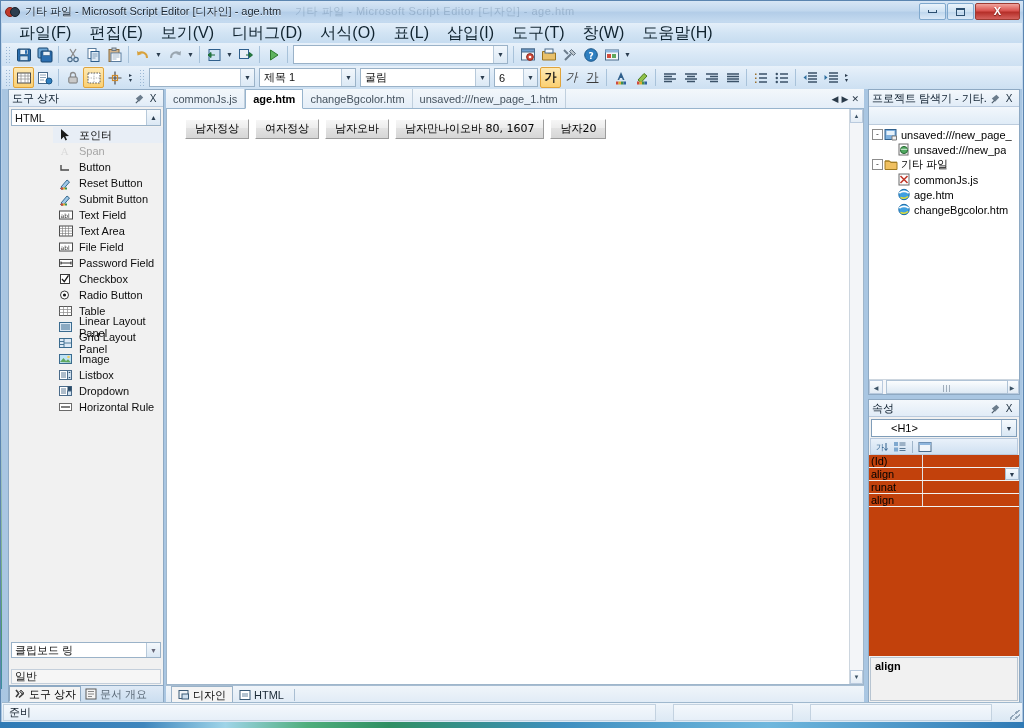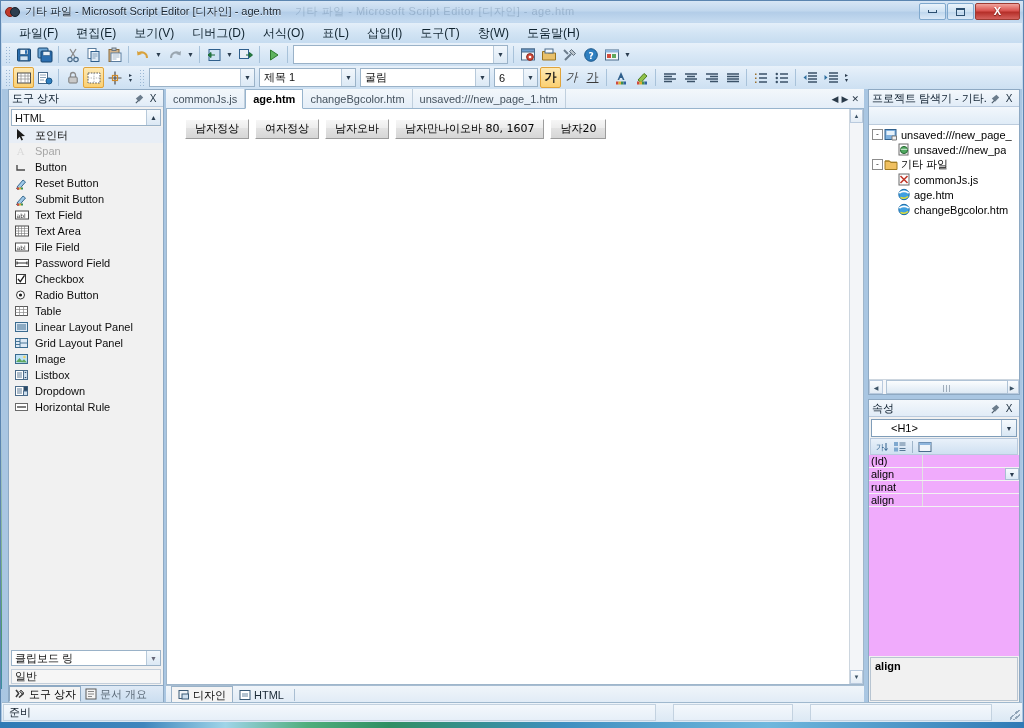--- a/index.html
+++ b/index.html
@@ -64,21 +64,21 @@
   .minbox { width: 9px; height: 3px; border: 1px solid #2c4f70; border-top: none; }
   .maxbox { width: 9px; height: 8px; border: 1px solid #2c4f70; border-top-width: 2px; }
 
   
   #menubar {
     position: absolute; left: 1px; top: 22px; width: 1020px; height: 20px;
     background: linear-gradient(to bottom, #e4eff9 0%, #d2e4f4 50%, #c6dcf0 100%);
     display: flex; align-items: center; padding-left: 8px;
   }
   .menu-item {
-    padding: 2px 9px; font-size: 12px; color: #10232f; white-space: nowrap;
+    padding: 2px 9px; font-size: 16px; color: #10232f; white-space: nowrap;
   }
 
   
   #toolbar-std {
     position: absolute; left: 1px; top: 42px; width: 1020px; height: 23px;
     background: linear-gradient(to bottom, #e8f1fa 0%, #d9e8f6 50%, #cde0f2 100%);
     display: flex; align-items: center;
   }
   #toolbar-fmt {
     position: absolute; left: 1px; top: 65px; width: 1020px; height: 23px;
@@ -158,33 +158,33 @@
     display: flex; align-items: center;
   }
   .tbx-combo .val { flex: 1; padding-left: 3px; font-size: 11px; color: #111; }
   .tbx-combo .arr {
     width: 14px; height: 15px;
     background: linear-gradient(to bottom, #f4f8fc, #dbe8f4);
     border-left: 1px solid #b7c9da;
     display: flex; align-items: center; justify-content: center;
     font-size: 7px; color: #2b3d4f;
   }
-  #tbx-list { flex: 1; overflow: hidden; position: relative; background: #f1f1f1; }
+  #tbx-list { flex: 1; overflow: hidden; position: relative; background: #f1f1f1; margin-left: 44px; }
   .tbx-item {
     height: 16px; display: flex; align-items: center;
     padding-left: 5px; font-size: 11px; color: #0d0d0d;
   }
   .tbx-item.sel { background: #e8eef6; }
   .tbx-item.dim { color: #a6a6a6; }
   .tbx-item .tico {
     width: 16px; height: 14px; margin-right: 5px; flex: none; position: relative;
   }
   .tbx-footer { flex: none; }
   .tbx-foot-combo {
-    height: 16px; margin: 3px 2px; border: 1px solid #9ab2c8; background: #fff;
+    height: 16px; margin: 11px 2px; border: 1px solid #9ab2c8; background: #fff;
     display: flex; 
   }
   .tbx-foot-combo .val { flex: 1; padding-left: 3px; font-size: 11px; color: #111; }
   .tbx-foot-combo .arr {
     width: 14px; height: 14px;
     background: linear-gradient(to bottom, #f4f8fc, #dbe8f4);
     border-left: 1px solid #b7c9da;
     display: flex; align-items: center; justify-content: center;
     font-size: 7px; color: #667;
   }
@@ -359,21 +359,21 @@
   .props-toolbar {
     height: 17px; flex: none; margin: 0 1px;
     background: linear-gradient(to bottom, #e9f1fa, #cfe0f1);
     border: 1px solid #b9cade;
     display: flex; align-items: center; gap: 2px; padding-left: 3px;
   }
   .props-tb-btn {
     width: 16px; height: 14px; display: flex; align-items: center; justify-content: center;
   }
   .props-tb-sep { width: 1px; height: 12px; background: #9fb5ca; margin: 0 2px; }
-  #props-grid { flex: 1; background: #f0abfc; overflow: hidden; }
+  #props-grid { flex: 1; background: #c2410c; overflow: hidden; }
   .prop-row { height: 13px; display: flex; align-items: stretch; border-bottom: 1px solid #f2f2f2; }
   .prop-name {
     width: 54px; flex: none; padding-left: 2px; font-size: 11px; color: #000;
     border-right: 1px solid #e2e2e2; overflow: hidden; white-space: nowrap; line-height: 13px;
   }
   .prop-val { flex: 1; position: relative; font-size: 11px; line-height: 13px; padding-left: 2px; }
   .prop-val .pdrop {
     position: absolute; right: 0; top: 0; width: 14px; height: 12px;
     background: linear-gradient(to bottom, #f6fafd, #dce9f5);
     border: 1px solid #a9bed2;

